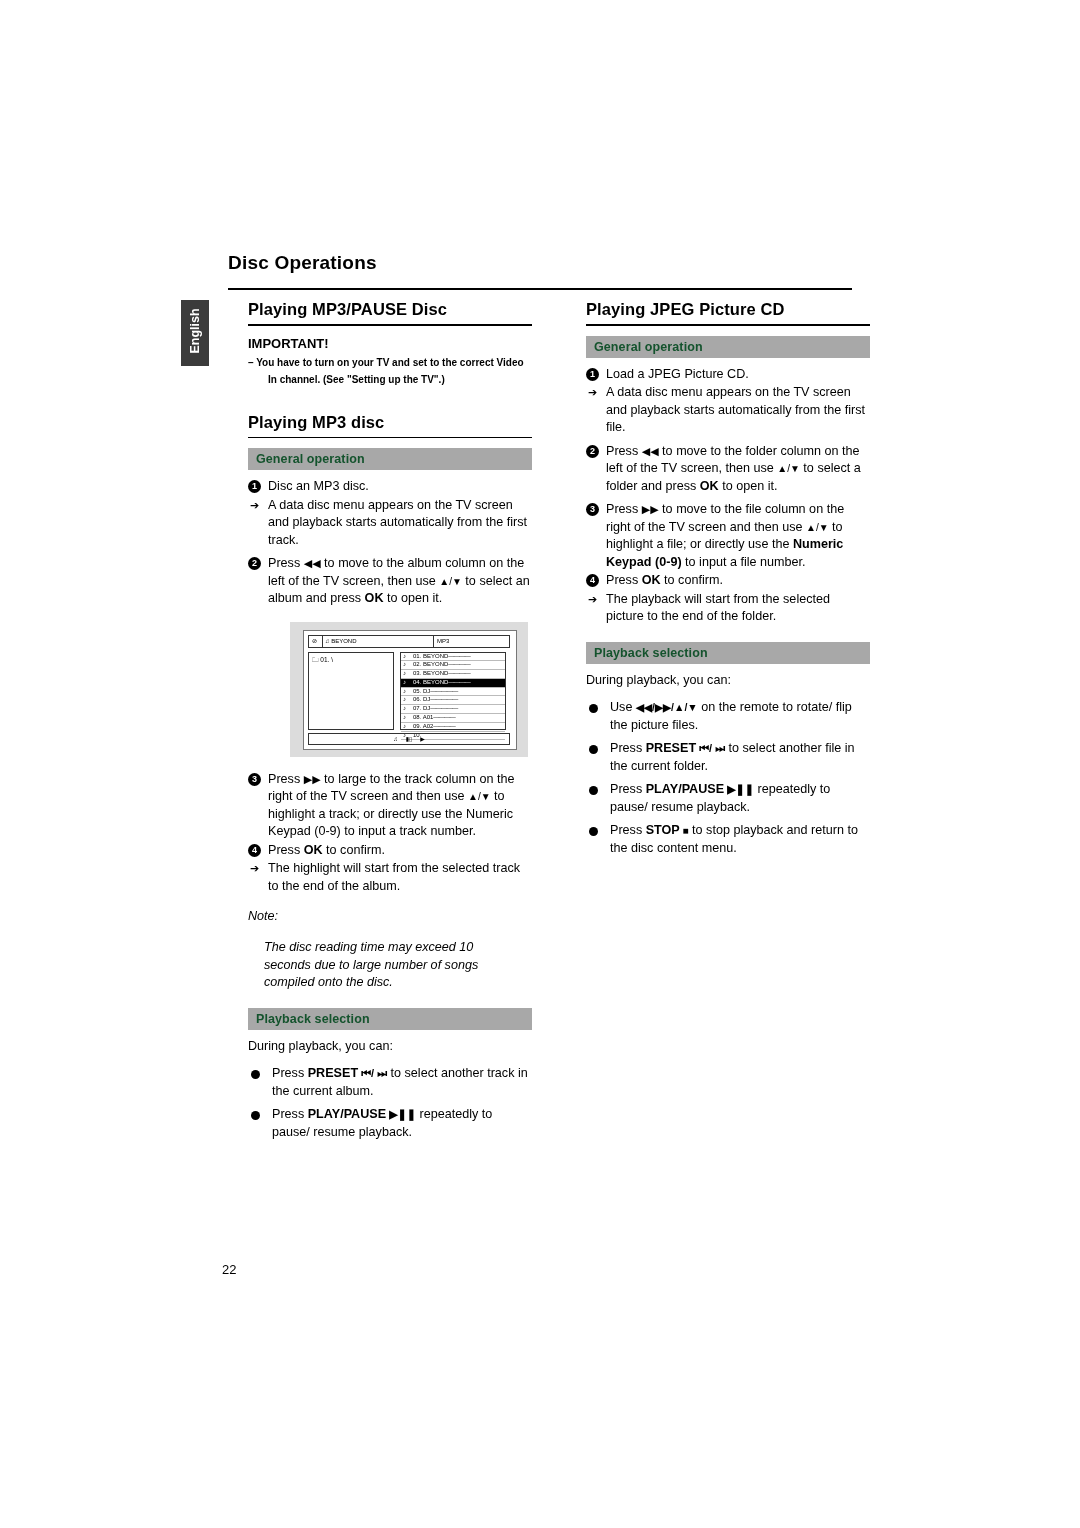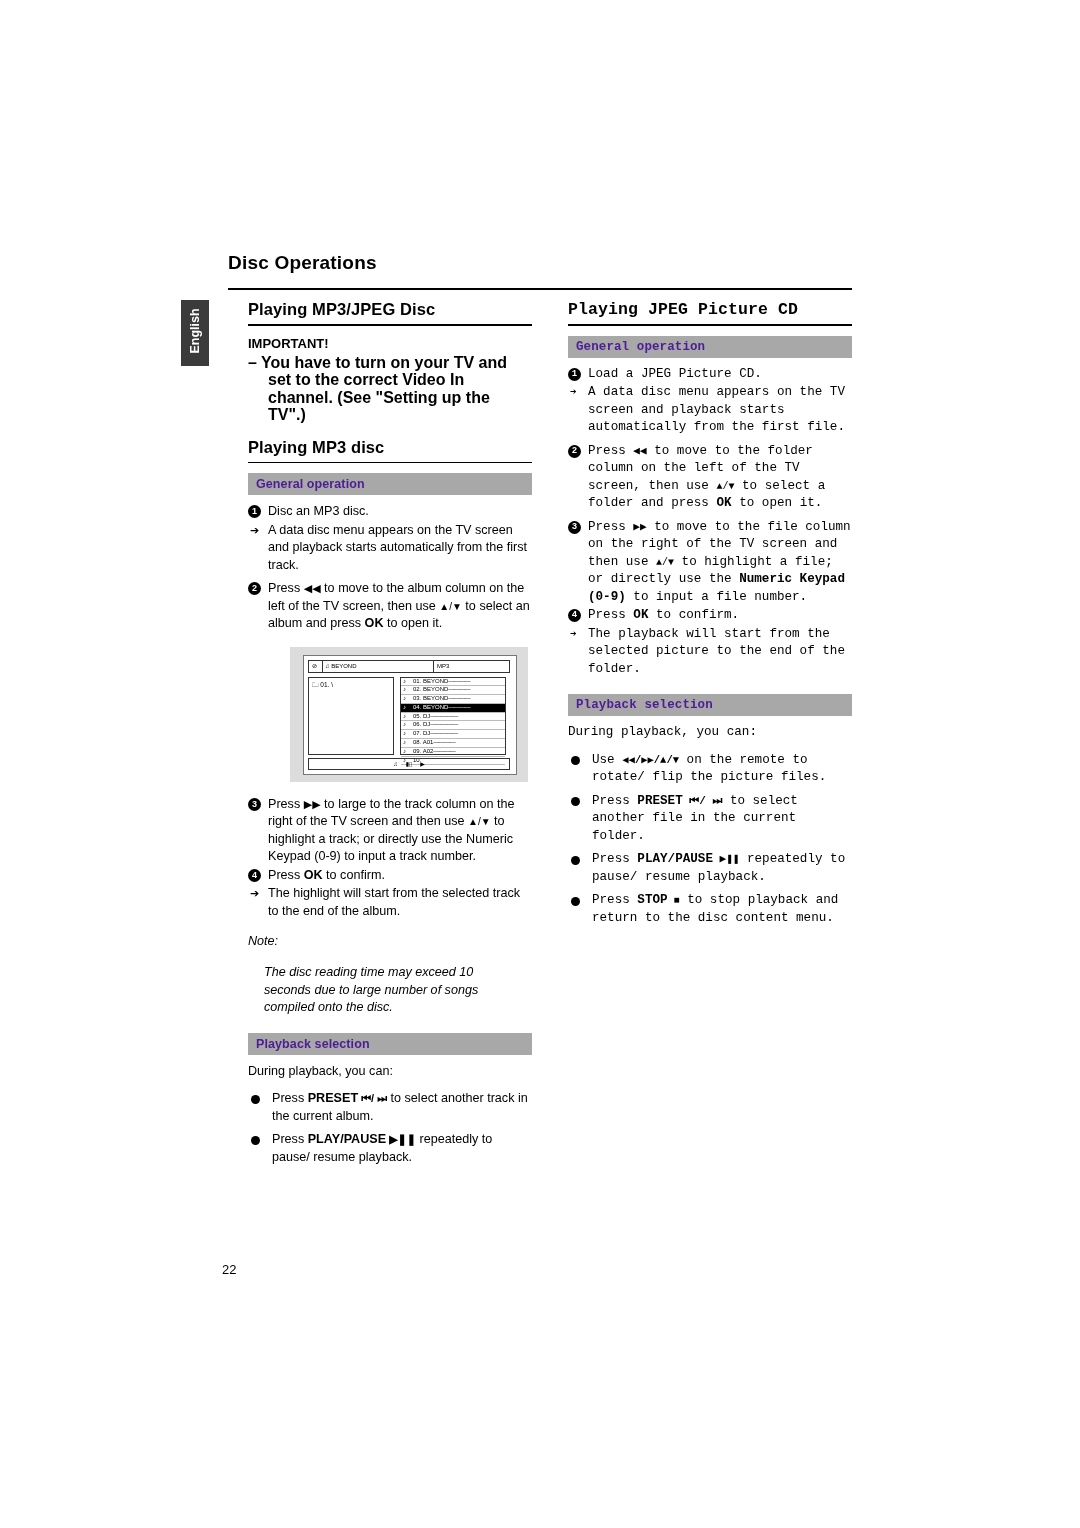--- a/index.html
+++ b/index.html
@@ -62,64 +62,63 @@
 
   
   .col-left {
     position: absolute;
     left: 248px;
     top: 300px;
     width: 284px;
   }
   .col-right {
     position: absolute;
-    left: 568px;
+    left: 586px;
     top: 300px;
     width: 284px;
-    font-family: Liberation Mono, monospace;
   }
 
   h2.sec {
     font-size: 16.5px;
     font-weight: bold;
     margin: 0 0 5px 0;
     padding: 0;
     letter-spacing: 0.1px;
   }
   .sec-rule {
     width: 100%;
     height: 1.5px;
     background: #000;
     margin-bottom: 10px;
   }
 
   .band {
     background: #a8a8a8;
-    color: #4c1d95;
+    color: #14532d;
     font-size: 12.5px;
     font-weight: bold;
     padding: 4px 8px 4px 8px;
     margin: 8px 0 8px 0;
     letter-spacing: 0.1px;
   }
 
   .para {
     font-size: 12.6px;
     line-height: 17.5px;
     margin: 0 0 2px 0;
   }
   .bold { font-weight: bold; }
 
   .imp-title {
     font-size: 13px;
     font-weight: bold;
     margin: 0 0 3px 0;
   }
   .imp-body {
-    font-size: 16px;
+    font-size: 10px;
     font-weight: bold;
     line-height: 17.5px;
     padding-left: 20px;
     text-indent: -20px;
     margin: 0;
   }
 
   .step {
     position: relative;
     padding-left: 20px;
@@ -286,27 +285,27 @@
 
   <div class="doc-title">Disc Operations</div>
   <div class="title-rule"></div>
 
   <div class="lang-tab">
     <span>English</span>
   </div>
 
   <div class="col-left">
 
-    <h2 class="sec">Playing MP3/JPEG Disc</h2>
+    <h2 class="sec">Playing MP3/PAUSE Disc</h2>
     <div class="sec-rule"></div>
 
     <div class="imp-title">IMPORTANT!</div>
     <div class="imp-body">–   You have to turn on your TV and set to the correct Video In channel. (See "Setting up the TV".)</div>
 
-    <h2 class="sec" style="margin-top:14px;">Playing MP3 disc</h2>
+    <h2 class="sec" style="margin-top:24px;">Playing MP3 disc</h2>
     <div class="sec-rule"></div>
 
     <div class="band">General operation</div>
 
     <div class="step">
       <span class="numcircle">1</span>
       <span>Disc an MP3 disc.</span>
     </div>
     <div class="arrowline">
       <span class="arw">➔</span>

